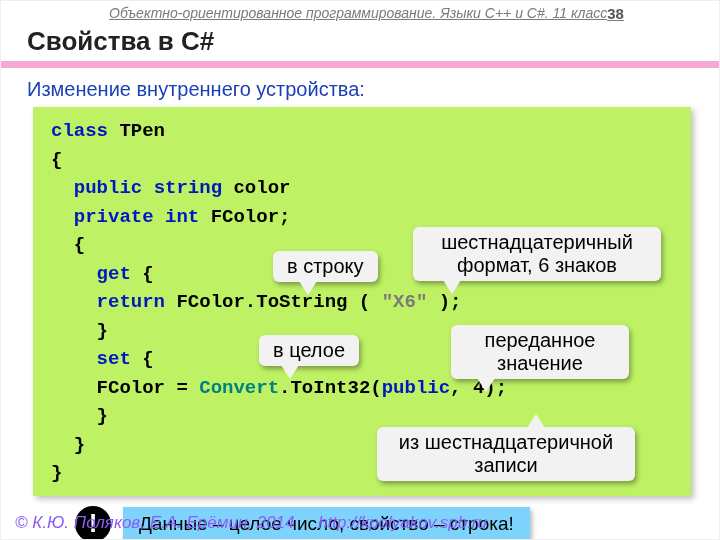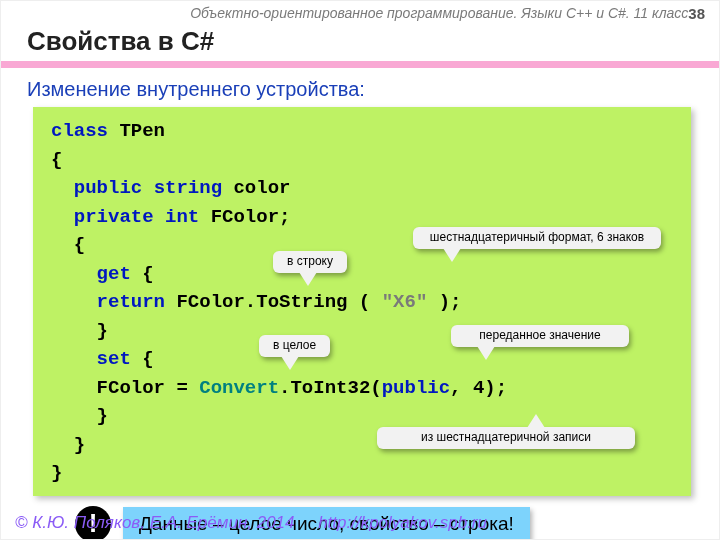--- a/index.html
+++ b/index.html
@@ -12,21 +12,22 @@
     overflow: hidden;
     border: 1px solid #eee;
     box-sizing: border-box;
   }
   .top-bar {
     padding: 4px 14px 2px 27px;
     font-style: italic;
     color: #7a7a7a;
     font-size: 14px;
     display: flex;
-    justify-content: flex-end;
+    justify-content: center;
+    text-decoration: underline;
   }
   .page-num {
     font-style: normal;
     font-weight: bold;
     color: #555;
     font-size: 15px;
   }
   .title {
     font-size: 26px;
     font-weight: bold;
@@ -54,21 +55,21 @@
   .kw { color: #0018c0; }
   .teal { color: #008080; }
   .str { color: #7a7a7a; }
   .callout {
     position: absolute;
     background: #f2f2f2;
     border-radius: 6px;
     box-shadow: 2px 3px 5px rgba(0,0,0,.35);
     font-family: Arial, sans-serif;
     font-weight: normal;
-    font-size: 12px;
+    font-size: 20px;
     color: #000;
     padding: 4px 14px;
     text-align: center;
     line-height: 1.15;
   }
   .callout .tail {
     position: absolute;
     width: 0; height: 0;
   }
   .tail-down {

